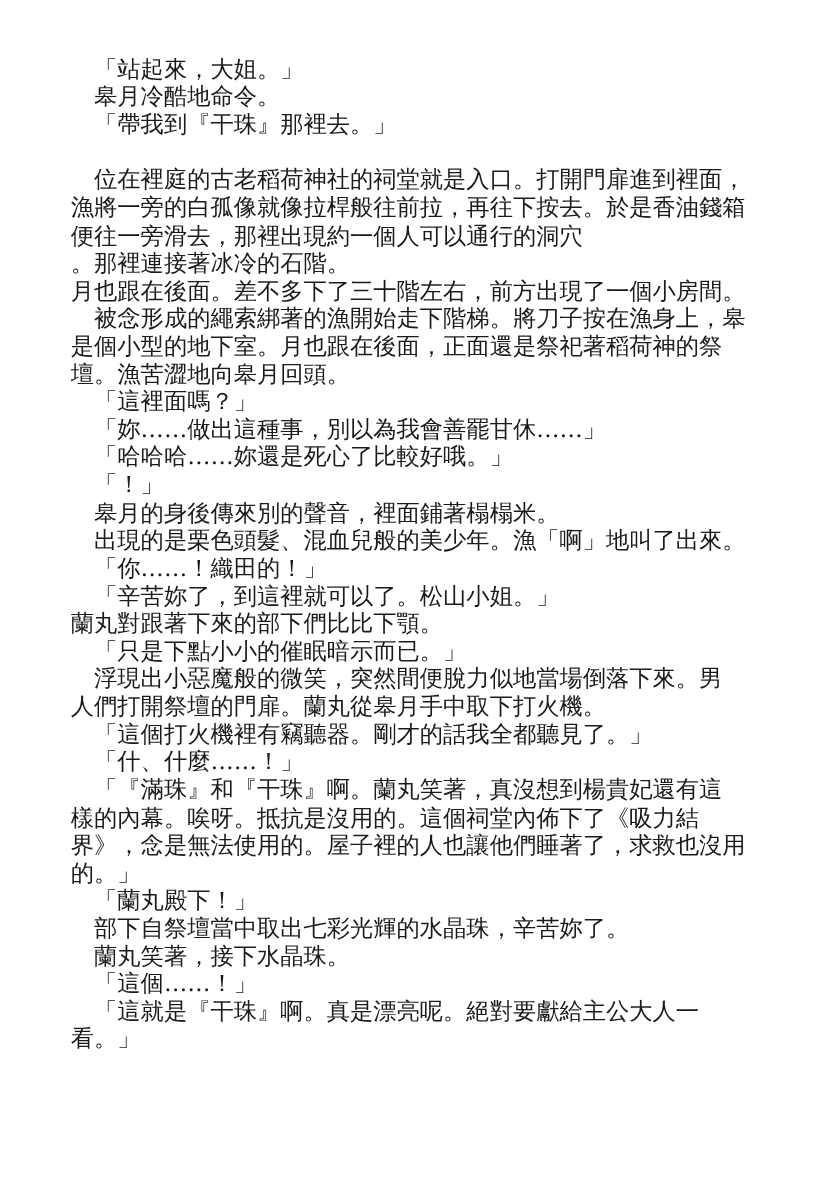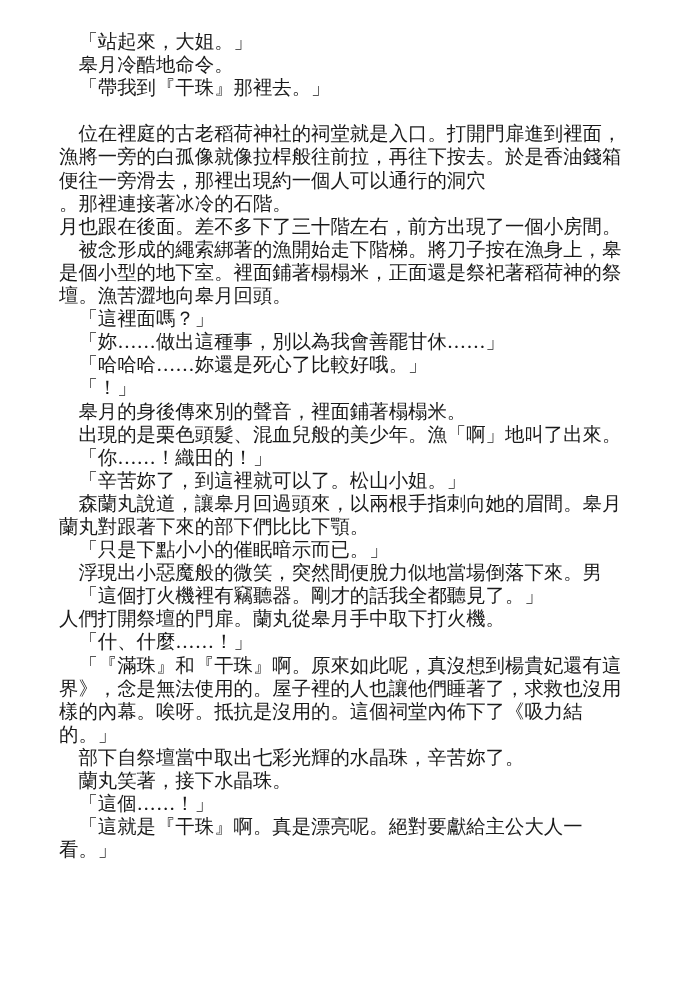--- a/index.html
+++ b/index.html
@@ -1,20 +1,20 @@
 <!DOCTYPE html>
 <html><head>
 <meta charset="utf-8">
 <style>
   html, body { margin: 0; padding: 0; background: #ffffff; }
   body { width: 700px; height: 993px; position: relative; overflow: hidden; }
   .page {
     position: absolute;
     left: 59px;
-    top: 30px;
+    top: 46px;
     width: 580px;
     font-family: "DejaVu Serif", "Liberation Serif", serif;
     font-size: 19.4px;
     line-height: 23.1px;
     color: #1a1a1a;
   }
   .line { white-space: pre; height: 23.1px; }
 </style>
 </head>
 <body>
@@ -23,39 +23,39 @@
   <div class="line">　「站起來，大姐。」</div>
   <div class="line">　皋月冷酷地命令。</div>
   <div class="line">　「帶我到『干珠』那裡去。」</div>
   <div class="line"></div>
   <div class="line">　位在裡庭的古老稻荷神社的祠堂就是入口。打開門扉進到裡面，</div>
   <div class="line">漁將一旁的白孤像就像拉桿般往前拉，再往下按去。於是香油錢箱</div>
   <div class="line">便往一旁滑去，那裡出現約一個人可以通行的洞穴</div>
   <div class="line">。那裡連接著冰冷的石階。</div>
   <div class="line">月也跟在後面。差不多下了三十階左右，前方出現了一個小房間。</div>
   <div class="line">　被念形成的繩索綁著的漁開始走下階梯。將刀子按在漁身上，皋</div>
-  <div class="line">是個小型的地下室。裡面鋪著榻榻米，正面還是祭祀著稻荷神的祭</div>
+  <div class="line">是個小型的地下室。月也跟在後面，正面還是祭祀著稻荷神的祭</div>
   <div class="line">壇。漁苦澀地向皋月回頭。</div>
   <div class="line">　「這裡面嗎？」</div>
   <div class="line">　「妳……做出這種事，別以為我會善罷甘休……」</div>
   <div class="line">　「哈哈哈……妳還是死心了比較好哦。」</div>
   <div class="line">　「！」</div>
   <div class="line">　皋月的身後傳來別的聲音，裡面鋪著榻榻米。</div>
   <div class="line">　出現的是栗色頭髮、混血兒般的美少年。漁「啊」地叫了出來。</div>
   <div class="line">　「你……！織田的！」</div>
   <div class="line">　「辛苦妳了，到這裡就可以了。松山小姐。」</div>
-  <div class="line">　森蘭丸說道，讓皋月回過頭來，以兩根手指刺向她的眉間。皋月</div>
   <div class="line">蘭丸對跟著下來的部下們比比下顎。</div>
   <div class="line">　「只是下點小小的催眠暗示而已。」</div>
   <div class="line">　浮現出小惡魔般的微笑，突然間便脫力似地當場倒落下來。男</div>
+  <div class="line">人們打開祭壇的門扉。蘭丸從皋月手中取下打火機。</div>
   <div class="line">　「這個打火機裡有竊聽器。剛才的話我全都聽見了。」</div>
-  <div class="line">人們打開祭壇的門扉。蘭丸從皋月手中取下打火機。</div>
   <div class="line">　「什、什麼……！」</div>
-  <div class="line">　「『滿珠』和『干珠』啊。原來如此呢，真沒想到楊貴妃還有這</div>
+  <div class="line">　「『滿珠』和『干珠』啊。蘭丸笑著，真沒想到楊貴妃還有這</div>
+  <div class="line">樣的內幕。唉呀。抵抗是沒用的。這個祠堂內佈下了《吸力結</div>
   <div class="line">界》，念是無法使用的。屋子裡的人也讓他們睡著了，求救也沒用</div>
-  <div class="line">樣的內幕。唉呀。抵抗是沒用的。這個祠堂內佈下了《吸力結</div>
   <div class="line">的。」</div>
+  <div class="line">　「蘭丸殿下！」</div>
   <div class="line">　部下自祭壇當中取出七彩光輝的水晶珠，辛苦妳了。</div>
   <div class="line">　蘭丸笑著，接下水晶珠。</div>
   <div class="line">　「這個……！」</div>
   <div class="line">　「這就是『干珠』啊。真是漂亮呢。絕對要獻給主公大人一</div>
   <div class="line">看。」</div>
 </div>
 
 </body></html>

